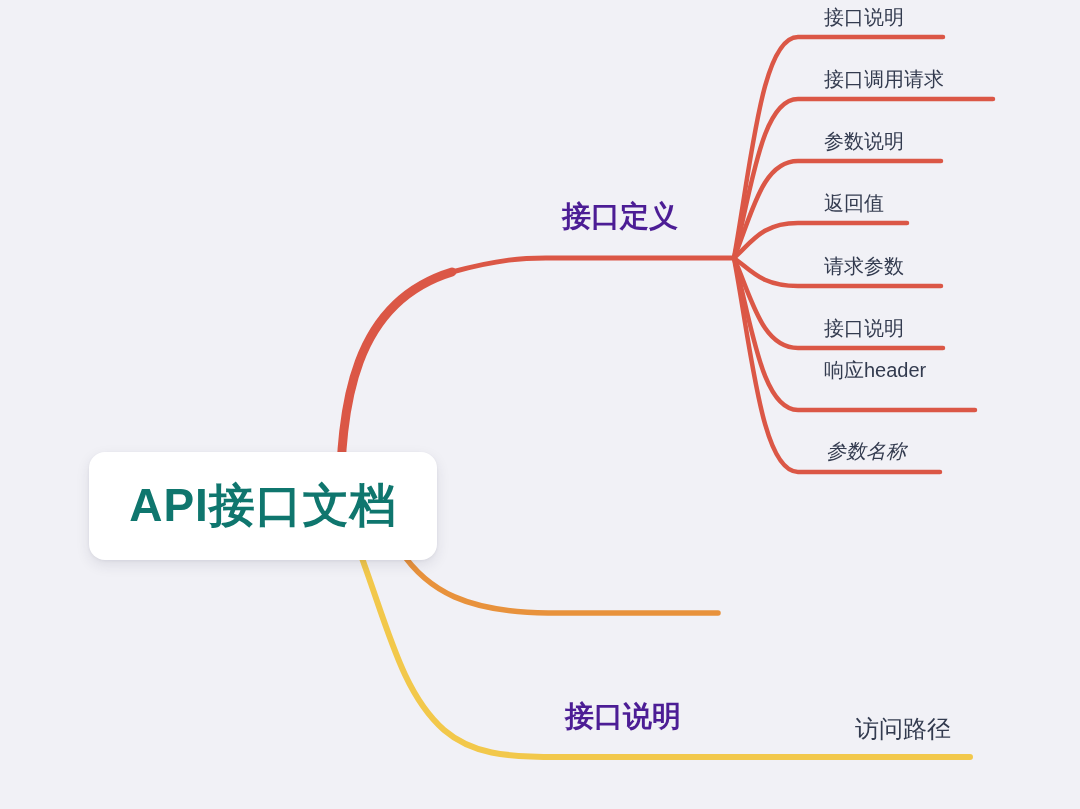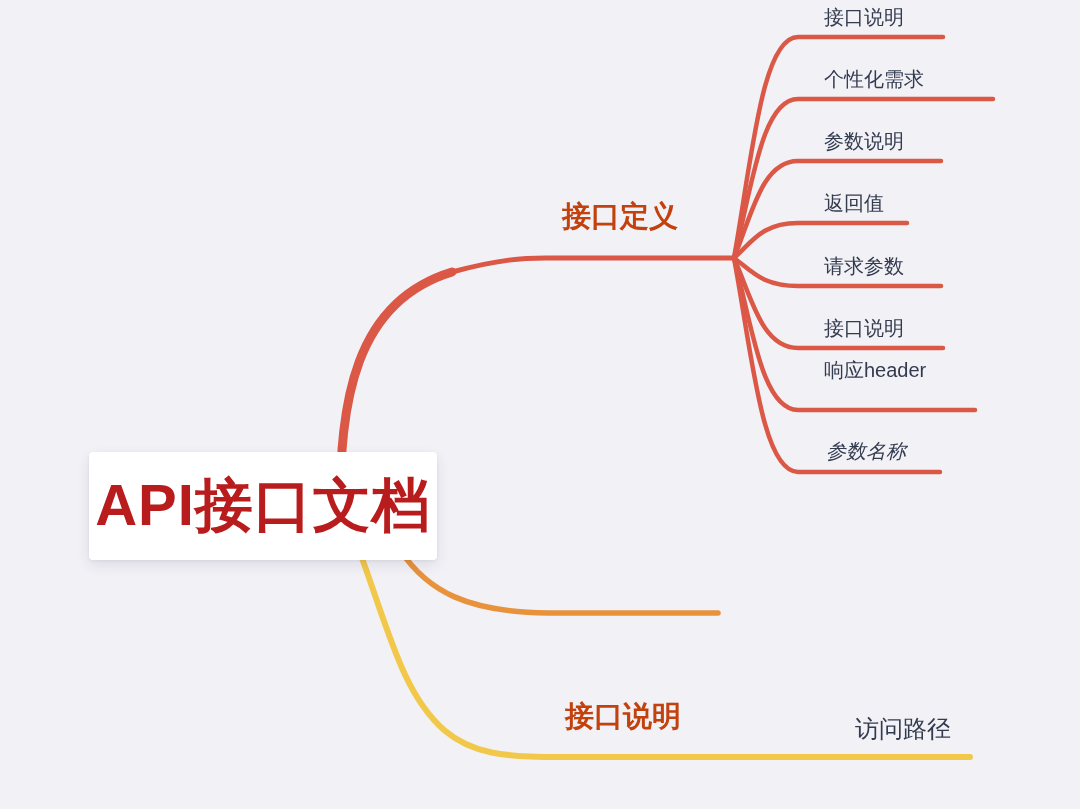--- a/index.html
+++ b/index.html
@@ -23,34 +23,34 @@
     position: absolute;
     color: #343C50;
     white-space: nowrap;
     cursor: default;
   }
   .root-node {
     position: absolute;
     left: 89px; top: 452px;
     width: 348px; height: 108px;
     background: #FFFFFF;
-    border-radius: 4px;
+    border-radius: 16px;
     box-shadow: 0 5px 14px rgba(40,40,70,0.10), 0 1px 3px rgba(40,40,70,0.06);
     display: flex;
     align-items: center;
     justify-content: center;
-    font-size: 58px;
+    font-size: 46px;
     font-weight: bold;
-    color: #b91c1c;
+    color: #0f766e;
     letter-spacing: 1px;
   }
   .topic {
     font-size: 29px;
     font-weight: bold;
-    color: #c2410c;
+    color: #4c1d95;
   }
   .child {
     font-size: 20px;
     font-weight: normal;
     color: #333B4F;
   }
 </style>
 </head>
 <body>
 
@@ -74,21 +74,21 @@
 
     <path d="M 359 550 C 388 628, 402 693, 444 730 C 472 754, 505 757, 558 757 L 970 757" stroke-width="6" stroke="#F2C84B"></path>
   </svg>
 
   <div class="root-node">API接口文档</div>
 
   <div class="label topic" style="left:562px; top:197px;">接口定义</div>
   <div class="label topic" style="left:565px; top:697px;">接口说明</div>
 
   <div class="label child" style="left:824px; top:4px;">接口说明</div>
-  <div class="label child" style="left:824px; top:66px;">个性化需求</div>
+  <div class="label child" style="left:824px; top:66px;">接口调用请求</div>
   <div class="label child" style="left:824px; top:128px;">参数说明</div>
   <div class="label child" style="left:824px; top:190px;text-align:center;">返回值</div>
   <div class="label child" style="left:824px; top:253px;">请求参数</div>
   <div class="label child" style="left:824px; top:315px;">接口说明</div>
   <div class="label child" style="left:824px; top:357px;">响应header</div>
   <div class="label child" style="left:826px; top:438px;font-style:italic;">参数名称</div>
 
   <div class="label child" style="left:855px; top:713px; font-size:24px;">访问路径</div>
 
 </div>

